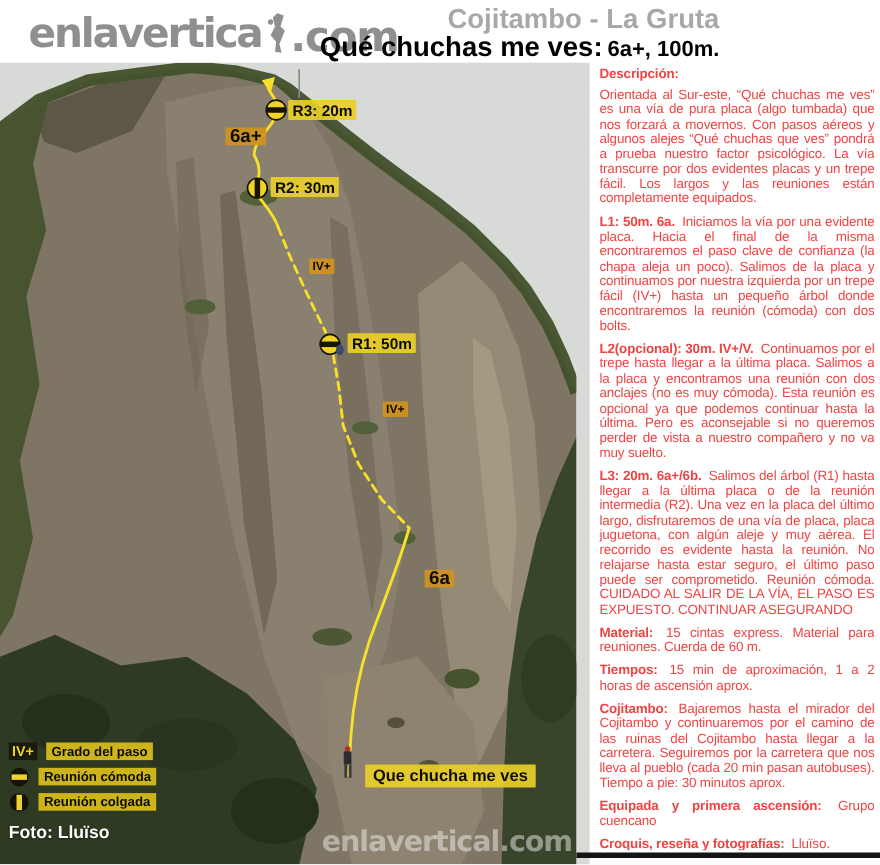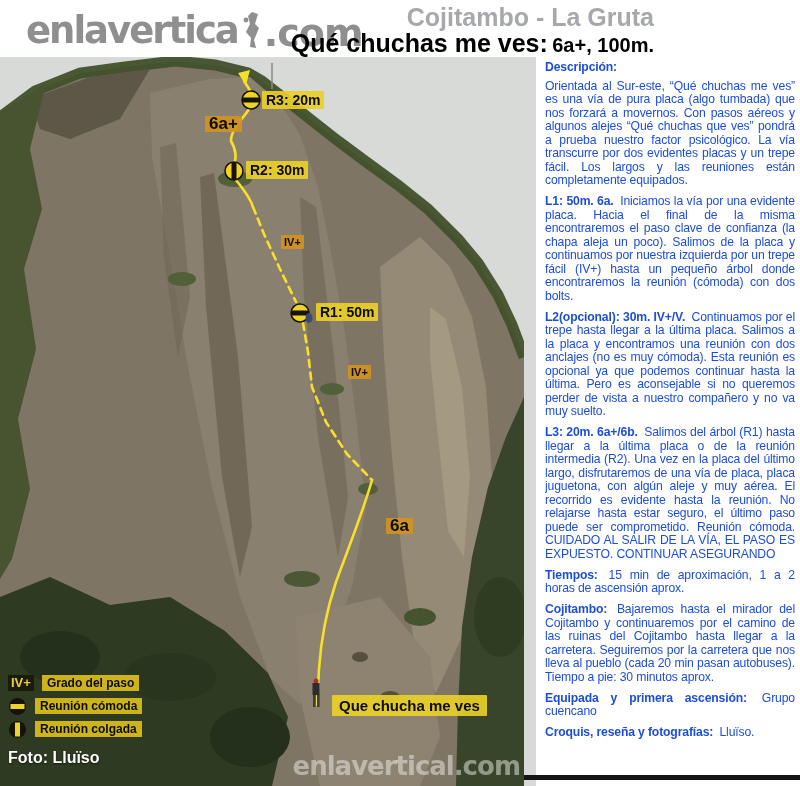--- a/index.html
+++ b/index.html
@@ -35,21 +35,21 @@
   .legend-chip{background:rgba(222,194,25,.9);color:#0d0c05;font-weight:bold;font-size:12px;
                padding:1px 5px;line-height:14px;white-space:nowrap;}
   .photo-credit{position:absolute;left:8px;top:692px;color:#fff;font-weight:bold;font-size:16px;
                 text-shadow:0 1px 2px rgba(0,0,0,.6);}
   .watermark{position:absolute;left:180px;top:694px;width:340px;text-align:right;
              font-family:"DejaVu Sans",sans-serif;font-weight:bold;font-size:26px;letter-spacing:-1px;
              color:rgba(240,240,235,.5);white-space:nowrap;}
 
   
   .panel{position:absolute;left:545px;top:61px;width:250px;height:712px;overflow:hidden;
-         font-size:12.2px;line-height:13.5px;letter-spacing:-.15px;color:#1d4ed8;text-align:justify;}
+         font-size:12.2px;line-height:13.5px;letter-spacing:-.15px;color:#ef4444;text-align:justify;}
   .sec{margin:0 0 7.5px 0;}
   .lead{font-weight:bold;}
   .lead.block{display:block;margin-bottom:5px;}
   .lead.inline{margin-right:3px;}
   .bottom-bar{position:absolute;left:524px;top:775px;width:276px;height:5px;background:#151515;}
 </style>
 </head>
 <body>
 
 <div class="page">
@@ -200,20 +200,24 @@
     </p>
     <p class="sec">
       <span class="lead inline">L2(opcional): 30m. IV+/V.</span>
       <span class="body">Continuamos por el trepe hasta llegar a la última placa. Salimos a la placa y encontramos una reunión con dos anclajes (no es muy cómoda). Esta reunión es opcional ya que podemos continuar hasta la última. Pero es aconsejable si no queremos perder de vista a nuestro compañero y no va muy suelto.</span>
     </p>
     <p class="sec">
       <span class="lead inline">L3: 20m. 6a+/6b.</span>
       <span class="body">Salimos del árbol (R1) hasta llegar a la última placa o de la reunión intermedia (R2). Una vez en la placa del último largo, disfrutaremos de una vía de placa, placa juguetona, con algún aleje y muy aérea. El recorrido es evidente hasta la reunión. No relajarse hasta estar seguro, el último paso puede ser comprometido. Reunión cómoda. CUIDADO AL SALIR DE LA VÍA, EL PASO ES EXPUESTO. CONTINUAR ASEGURANDO</span>
     </p>
     <p class="sec">
+      <span class="lead inline">Material:</span>
+      <span class="body">15 cintas express. Material para reuniones. Cuerda de 60 m.</span>
+    </p>
+    <p class="sec">
       <span class="lead inline">Tiempos:</span>
       <span class="body">15 min de aproximación, 1 a 2 horas de ascensión aprox.</span>
     </p>
     <p class="sec">
       <span class="lead inline">Cojitambo:</span>
       <span class="body">Bajaremos hasta el mirador del Cojitambo y continuaremos por el camino de las ruinas del Cojitambo hasta llegar a la carretera. Seguiremos por la carretera que nos lleva al pueblo (cada 20 min pasan autobuses). Tiempo a pie: 30 minutos aprox.</span>
     </p>
     <p class="sec">
       <span class="lead inline">Equipada y primera ascensión:</span>
       <span class="body">Grupo cuencano</span>

